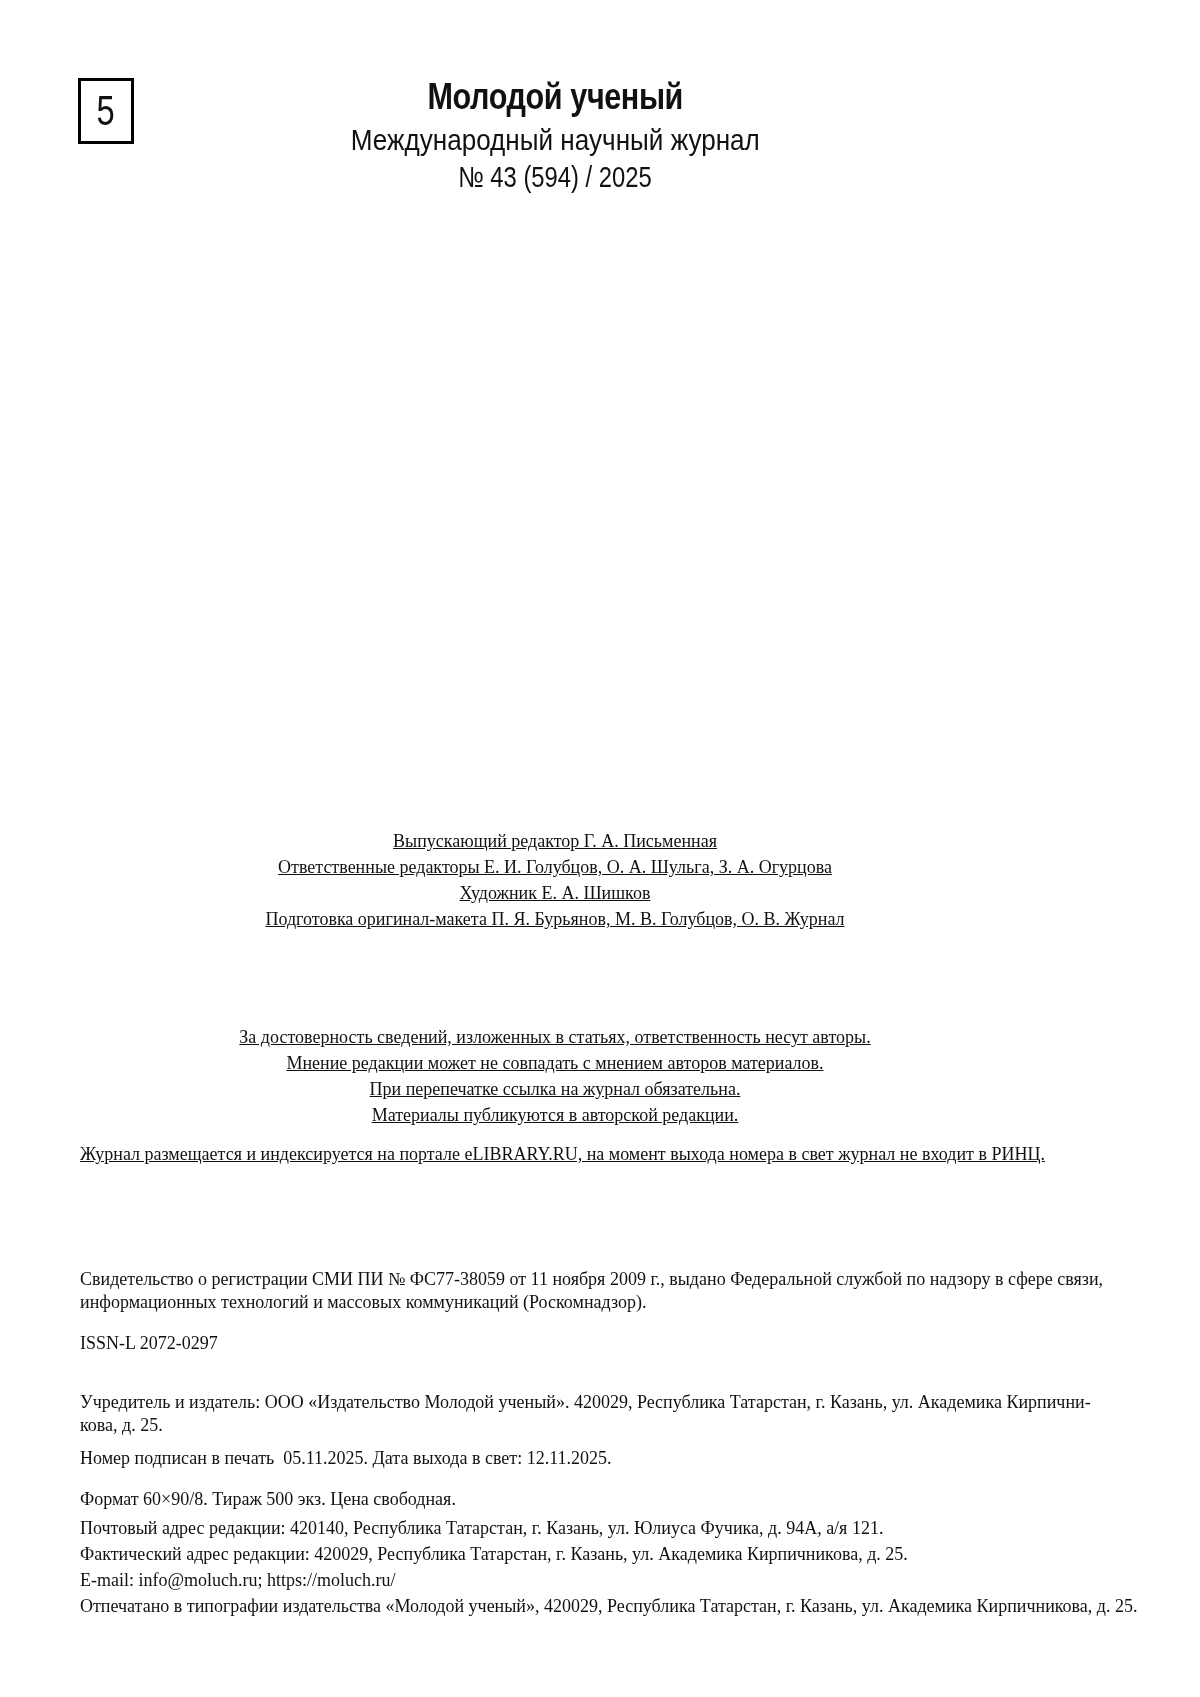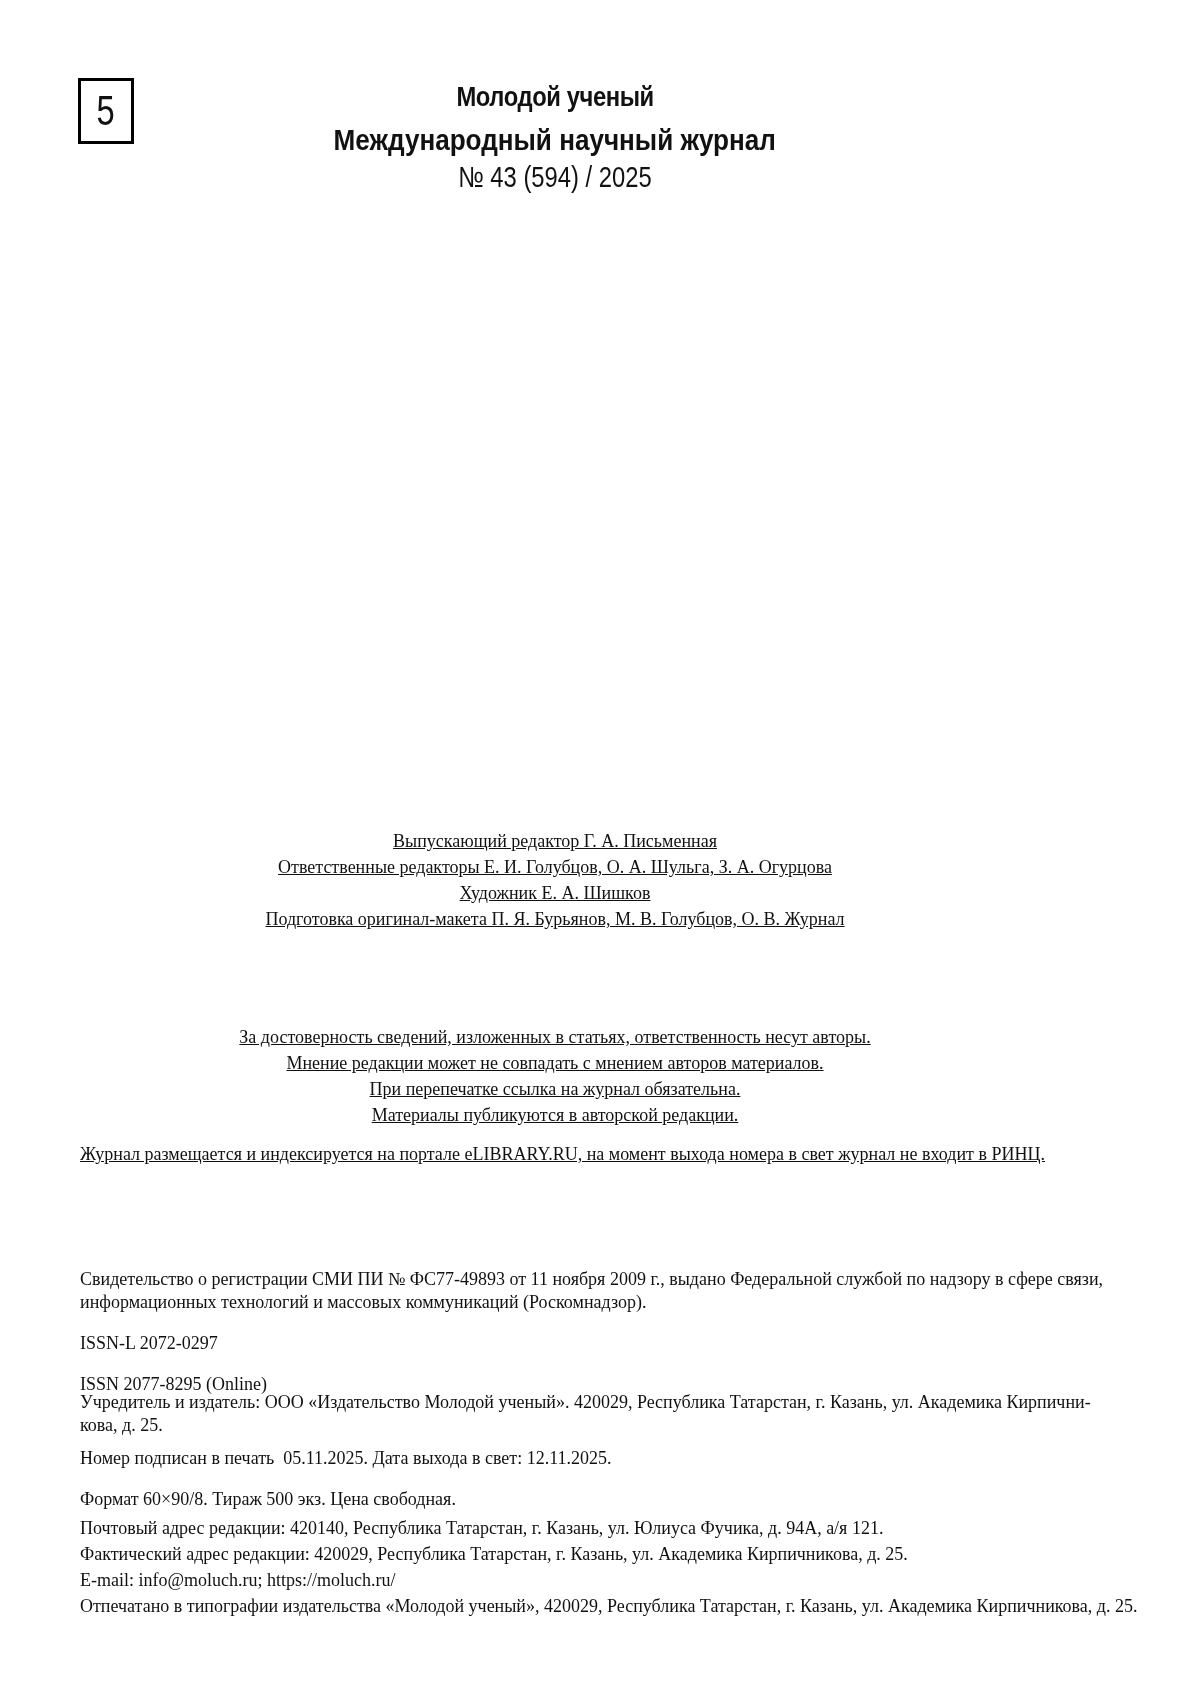--- a/index.html
+++ b/index.html
@@ -30,29 +30,29 @@
   .issue-box .num { display: inline-block; transform: scaleX(0.78); }
   .masthead {
     position: absolute;
     left: 80px;
     top: 72px;
     width: 950px;
     text-align: center;
     font-family: "Liberation Sans", "DejaVu Sans", sans-serif;
   }
   .masthead .title {
-    font-size: 28px;
+    font-size: 36px;
     font-weight: 700;
     line-height: 50px;
     letter-spacing: -0.5px;
   }
   .masthead .title > span { display: inline-block; transform: scaleX(0.85); transform-origin: 50% 50%; }
   .masthead .subtitle {
     font-size: 29px;
-    font-weight: 700;
+    font-weight: 400;
     line-height: 37px;
   }
   .masthead .subtitle > span { display: inline-block; transform: scaleX(0.90); transform-origin: 50% 50%; }
   .masthead .issue-line {
     font-size: 29px;
     font-weight: 400;
     line-height: 37px;
   }
   .masthead .issue-line > span { display: inline-block; transform: scaleX(0.82); transform-origin: 50% 50%; }
   
@@ -106,24 +106,23 @@
     <div class="line">Мнение редакции может не совпадать с мнением авторов материалов.</div>
     <div class="line">При перепечатке ссылка на журнал обязательна.</div>
     <div class="line">Материалы публикуются в авторской редакции.</div>
   </div>
 
   <div class="block centered indexing">
     <div class="line">Журнал размещается и индексируется на портале eLIBRARY.RU, на момент выхода номера в свет журнал не входит в РИНЦ.</div>
   </div>
 
   <div class="block tight registration">
-    <div class="line">Свидетельство о регистрации СМИ ПИ № ФС77-49893 от 11 ноября 2009 г., выдано Федеральной службой по надзору в сфере связи,</div>
+    <div class="line">Свидетельство о регистрации СМИ ПИ № ФС77-38059 от 11 ноября 2009 г., выдано Федеральной службой по надзору в сфере связи,</div>
     <div class="line">информационных технологий и массовых коммуникаций (Роскомнадзор).</div>
     <div class="line gap-sm">ISSN-L 2072-0297</div>
-    <div class="line gap-sm">ISSN 2077-8295 (Online)</div>
   </div>
 
   <div class="block tight publisher">
     <div class="line">Учредитель и издатель: ООО «Издательство Молодой ученый». 420029, Республика Татарстан, г. Казань, ул. Академика Кирпични-</div>
     <div class="line">кова, д. 25.</div>
     <div class="line gap-md">Номер подписан в печать  05.11.2025. Дата выхода в свет: 12.11.2025.</div>
     <div class="line gap-sm">Формат 60×90/8. Тираж 500 экз. Цена свободная.</div>
   </div>
 
   <div class="block contacts">

